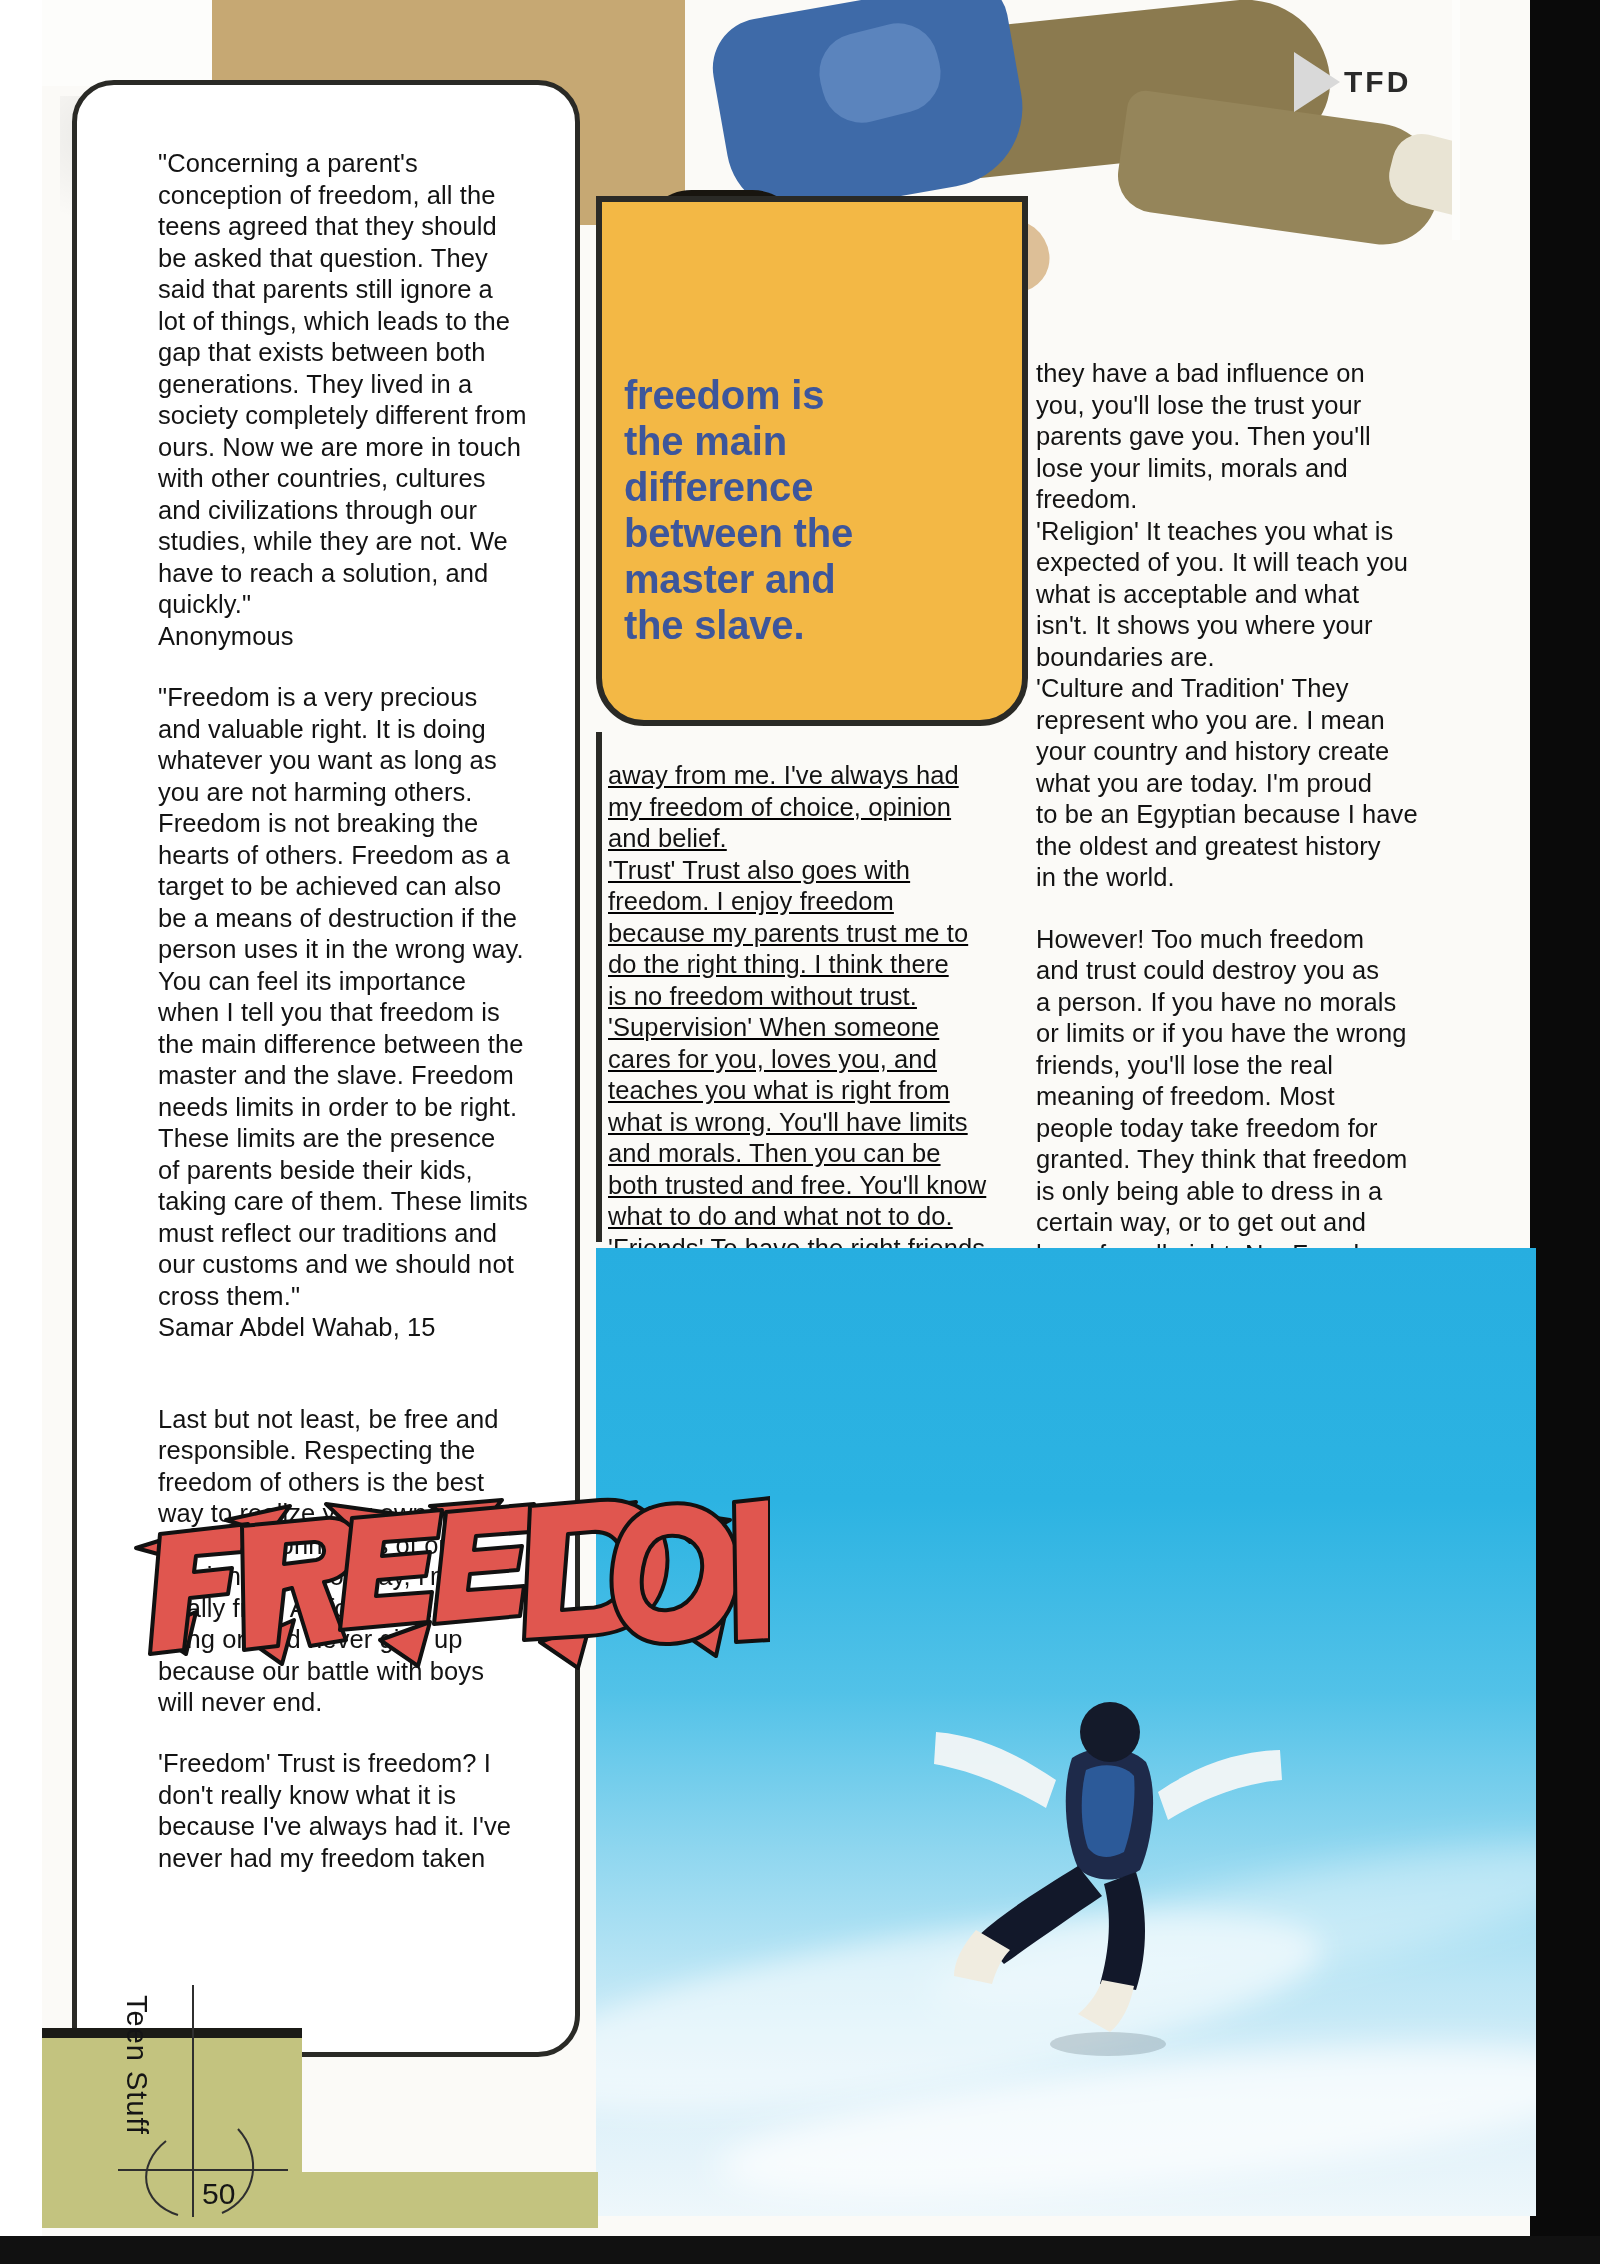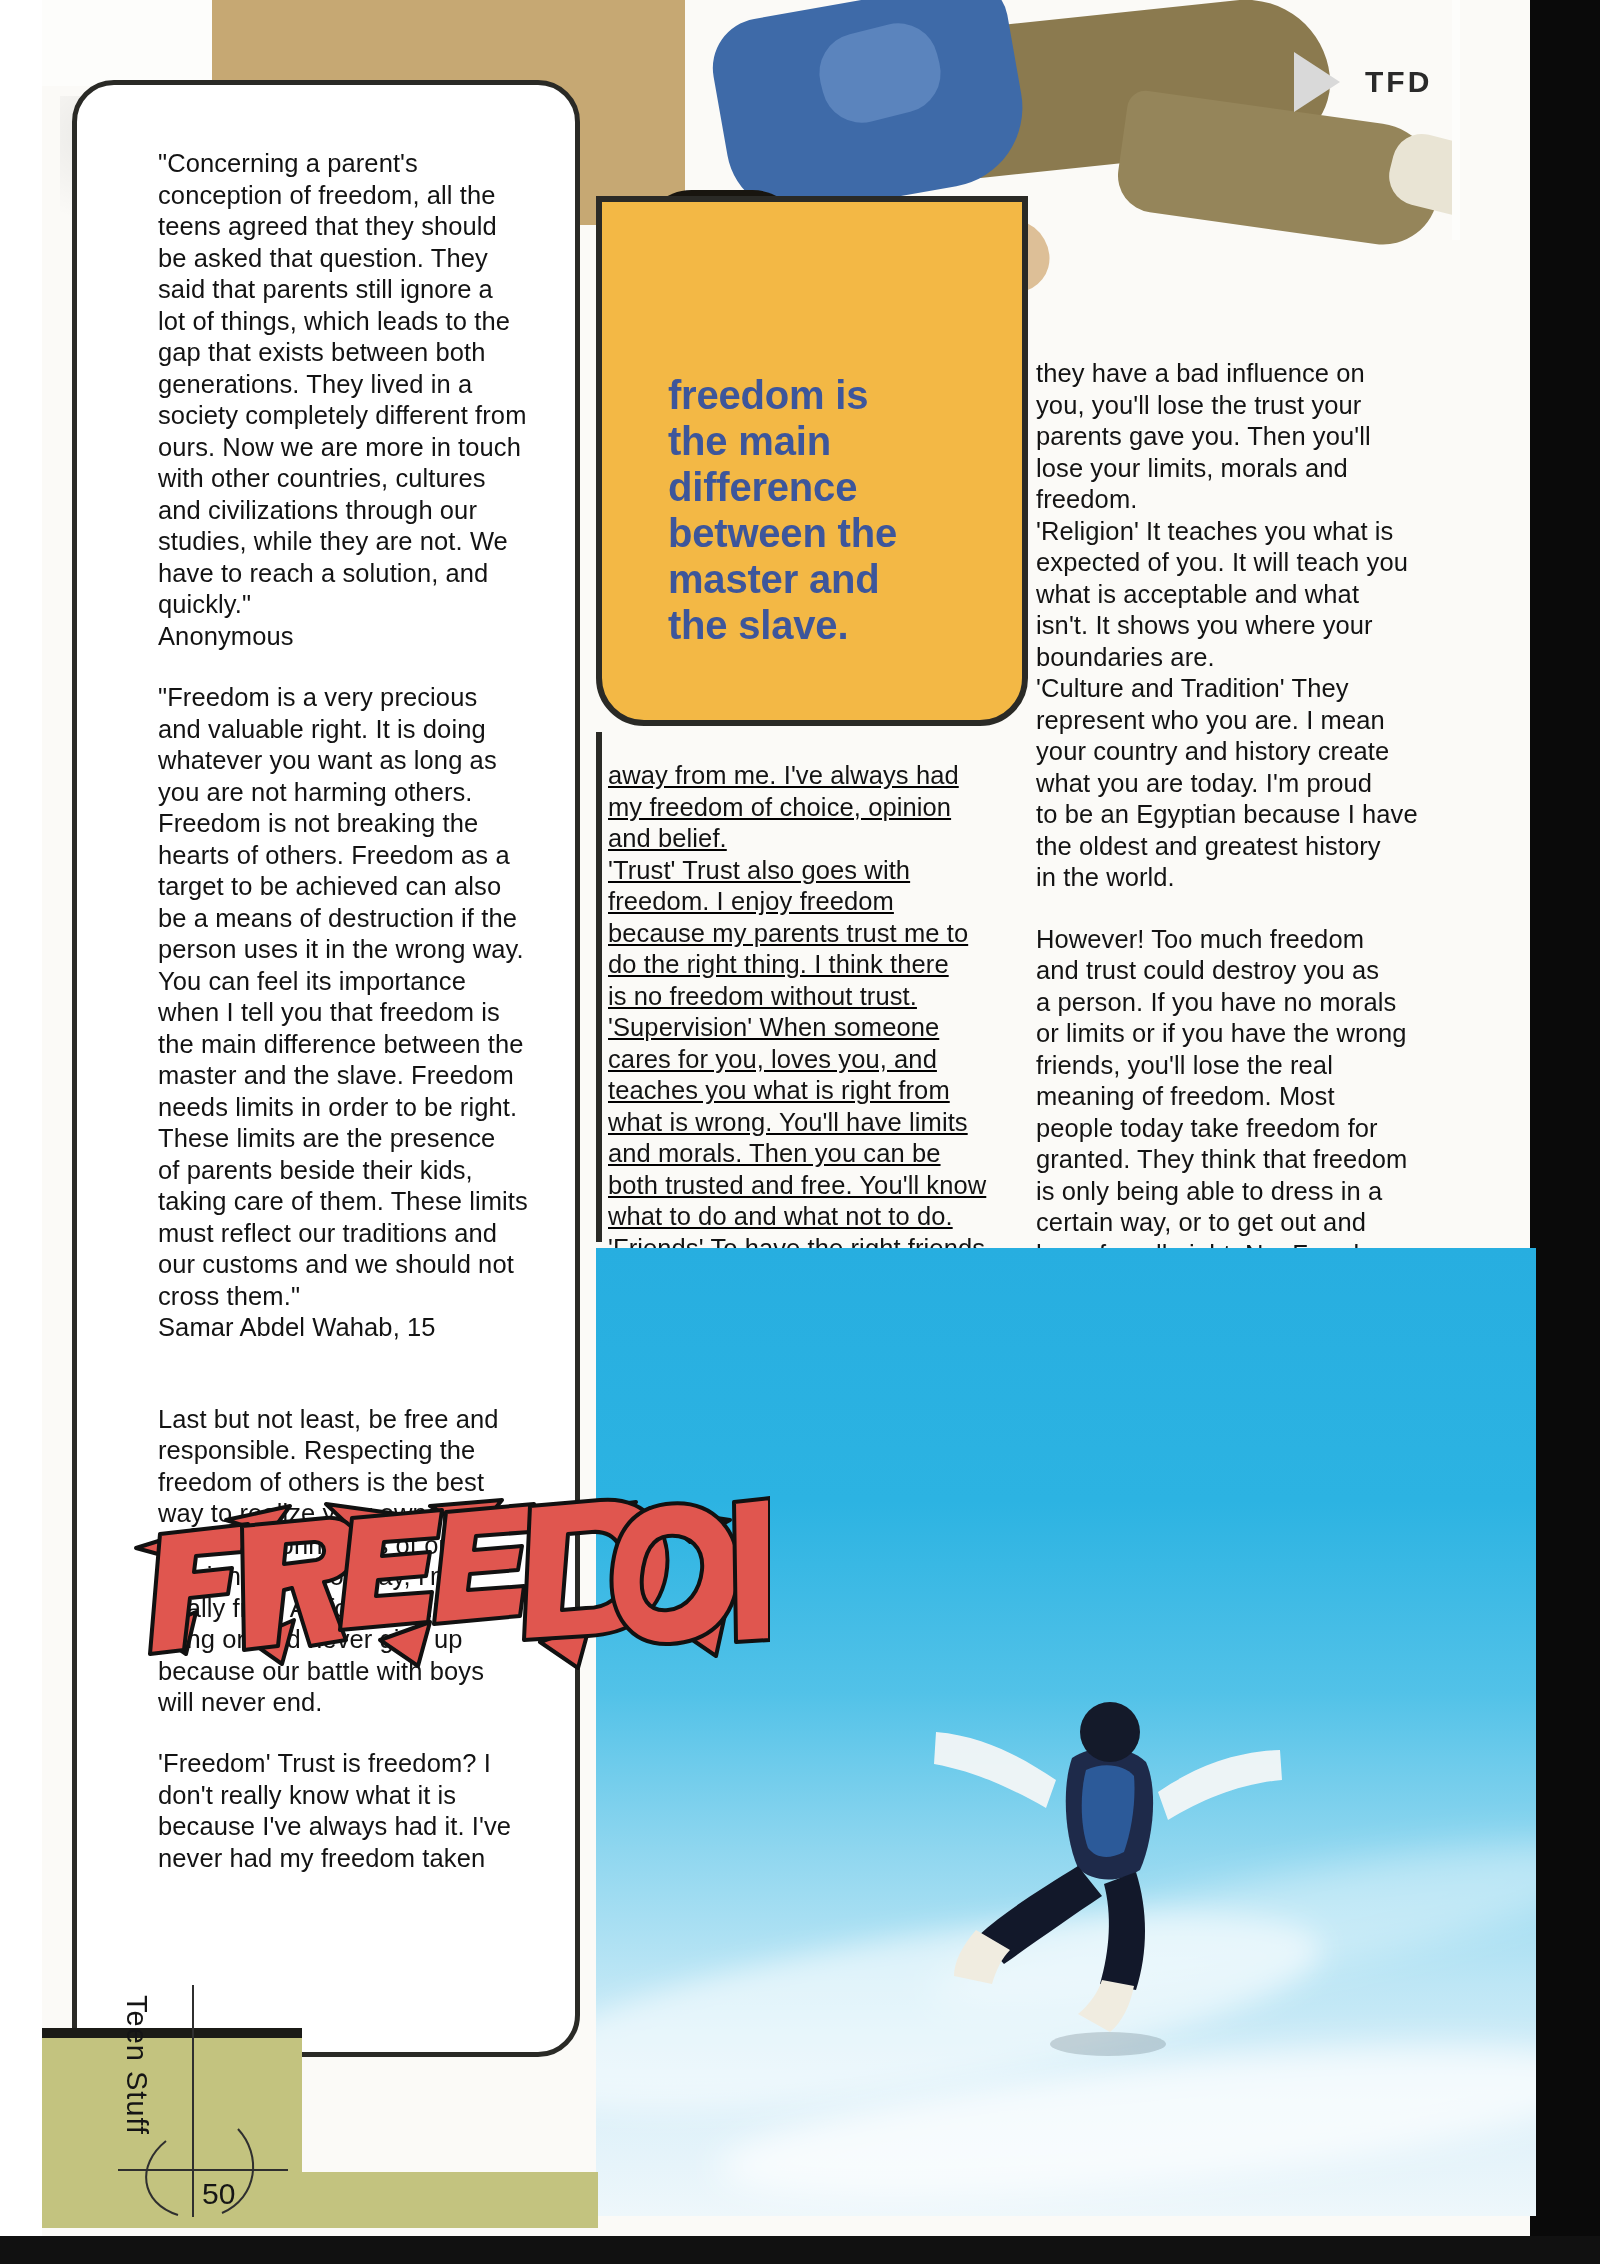--- a/index.html
+++ b/index.html
@@ -70,21 +70,21 @@
     background: #fdfdfb;
   }
 
   
   .tfd-logo {
     position: absolute;
     left: 1278px;
     top: 52px;
     display: flex;
     align-items: center;
-    gap: 25px;
+    gap: 4px;
     padding-left: 16px;
   }
   .tfd-tri {
     width: 0; height: 0;
     border-top: 30px solid transparent;
     border-bottom: 30px solid transparent;
     border-left: 46px solid #d9d9d9;
   }
   .tfd-text {
     font-size: 30px;
@@ -147,21 +147,20 @@
     position: absolute;
     left: 22px;
     top: 170px;
     width: 400px;
     font-size: 40px;
     line-height: 46px;
     font-weight: bold;
     color: #3d569b;
     white-space: pre-line;
     letter-spacing: -0.2px;
-    margin-left: 44px;
   }
 
   
   .person-photo {
     position: absolute;
     left: 600px;
     top: 0px;
     width: 860px;
     height: 320px;
     overflow: hidden;

